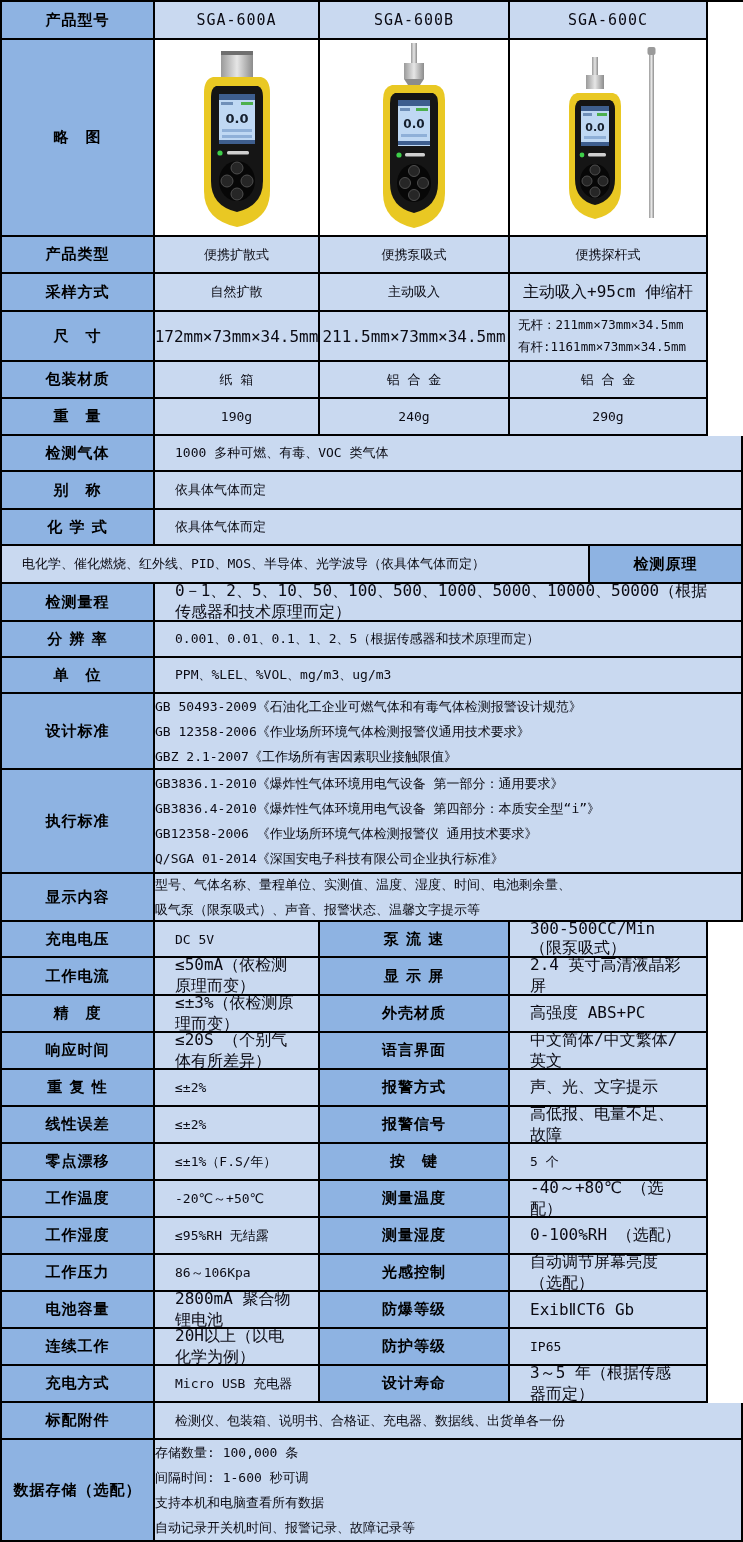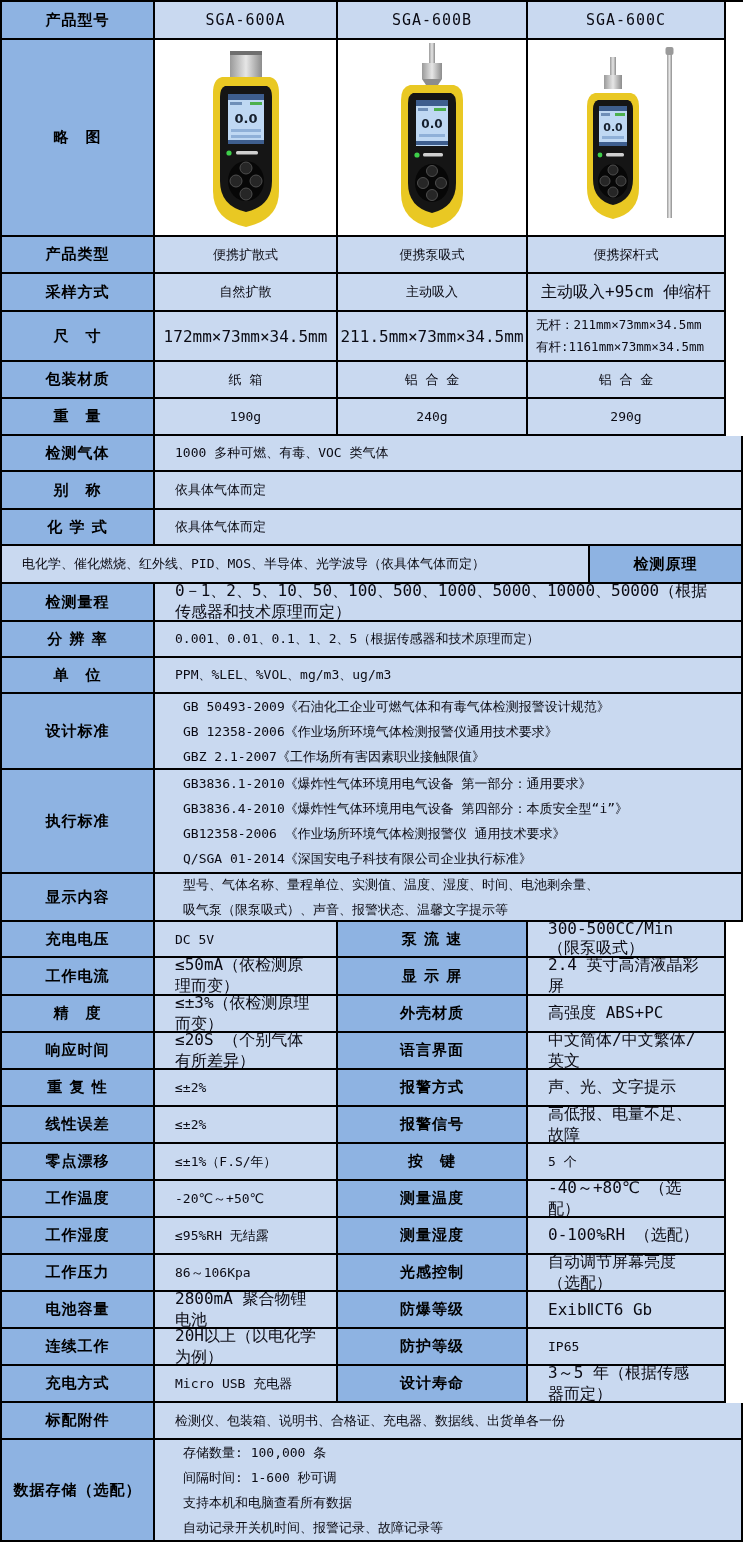--- a/index.html
+++ b/index.html
@@ -24,27 +24,27 @@
     background:#8EB3E2;
     font-weight:bold;
     font-size:15px;
     letter-spacing:1px;
     text-align:center;
     color:#000;
   }
   .label.col { line-height:1.5; }
   .value { background:#C9D9F0; font-size:13px; font-family:"DejaVu Sans Mono","DejaVu Sans",sans-serif; }
   .value.left { justify-content:flex-start; padding:0 20px; text-align:left; }
-  .value.lines { flex-direction:column; align-items:flex-start; justify-content:center; padding:0 28px; }
+  .value.lines { flex-direction:column; align-items:flex-start; justify-content:center; padding:0 0; }
   .value.lines > div { line-height:25px; white-space:nowrap; }
   .value.clines { flex-direction:column; align-items:flex-start; justify-content:center; padding:0 8px; }
   .value.clines > div { line-height:22px; white-space:nowrap; font-size:12.5px; }
   .white { background:#fff; }
   .c1 { width:153px; }
-  .c2 { width:183px; }
+  .c2 { width:165px; }
   .c3 { width:190px; }
   .c4 { width:198px; }
   .c234 { width:588px; }
   .model { font-size:15px; font-family:"DejaVu Sans Mono","DejaVu Sans",sans-serif; letter-spacing:1px; }
   .small { font-size:16px; }
   svg { display:block; }
 </style>
 </head>
 <body>
 

